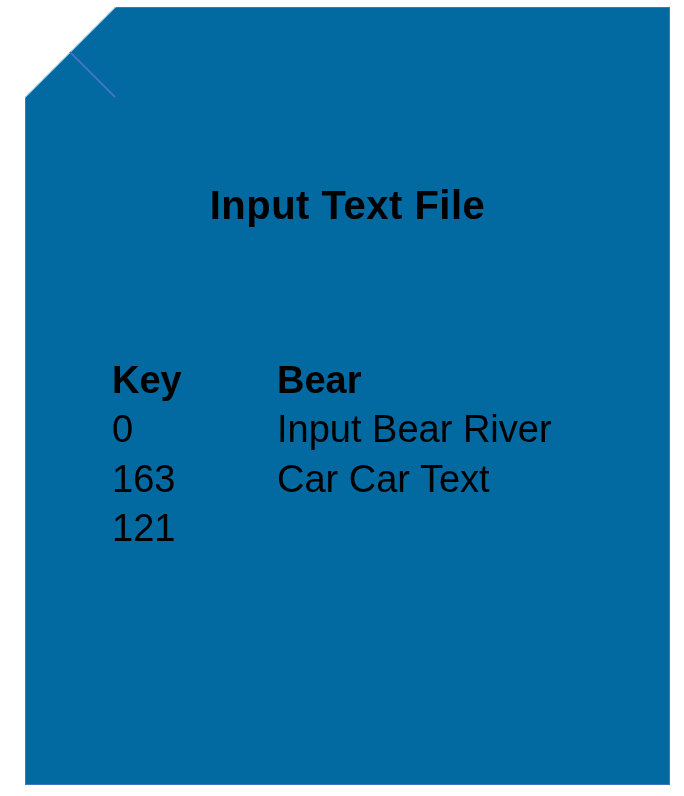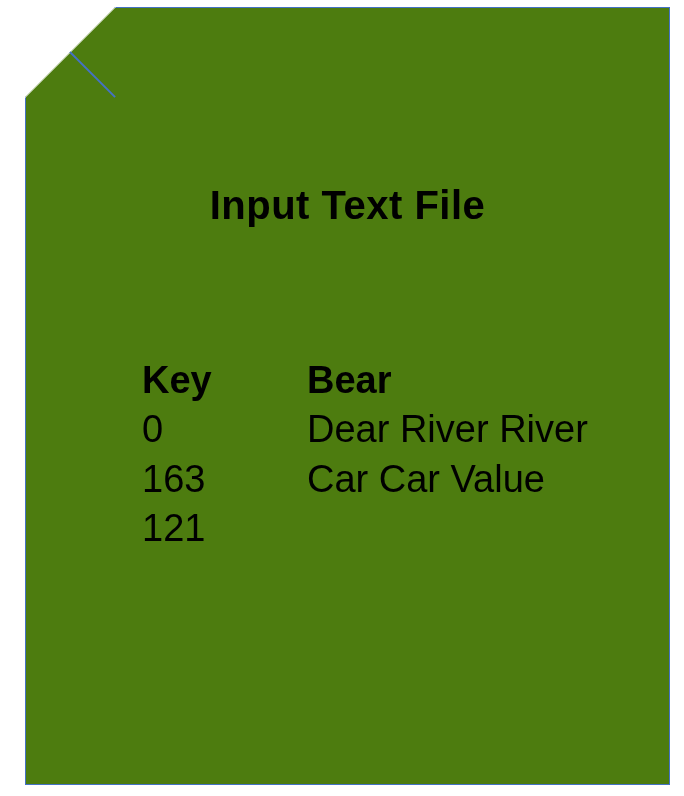--- a/index.html
+++ b/index.html
@@ -10,21 +10,21 @@
       height: 796px;
       font-family: Verdana, Geneva, sans-serif;
       color: #000000;
     }
     .file-shape {
       position: absolute;
       top: 7px;
       left: 25px;
       width: 645px;
       height: 778px;
-      background: #4d7c0f;
+      background: #0369a1;
       border: 1.5px solid #4472c4;
       box-sizing: border-box;
       clip-path: polygon(90px 0, 100% 0, 100% 100%, 0 100%, 0 90px);
     }
     .file-shape::before {
       content: "";
       position: absolute;
       top: -1.5px;
       left: -1.5px;
       width: 0;
@@ -54,21 +54,20 @@
       font-size: 40px;
       font-weight: bold;
       letter-spacing: 0.5px;
     }
     .kv-table {
       position: absolute;
       top: 348px;
       left: 86px;
       font-size: 38px;
       line-height: 1.3;
-      margin-left: 30px;
     }
     .row {
       display: flex;
     }
     .key-col {
       width: 165px;
     }
     .val-col {
       width: auto;
     }
@@ -82,23 +81,23 @@
 <div class="file-shape">
   <div class="title">Input Text File</div>
 
   <div class="kv-table">
     <div class="row header">
       <div class="key-col">Key</div>
       <div class="val-col">Bear</div>
     </div>
     <div class="row">
       <div class="key-col">0</div>
-      <div class="val-col">Dear River River</div>
+      <div class="val-col">Input Bear River</div>
     </div>
     <div class="row">
       <div class="key-col">163</div>
-      <div class="val-col">Car Car Value</div>
+      <div class="val-col">Car Car Text</div>
     </div>
     <div class="row">
       <div class="key-col">121</div>
     </div>
   </div>
 </div>
 
 </body></html>

